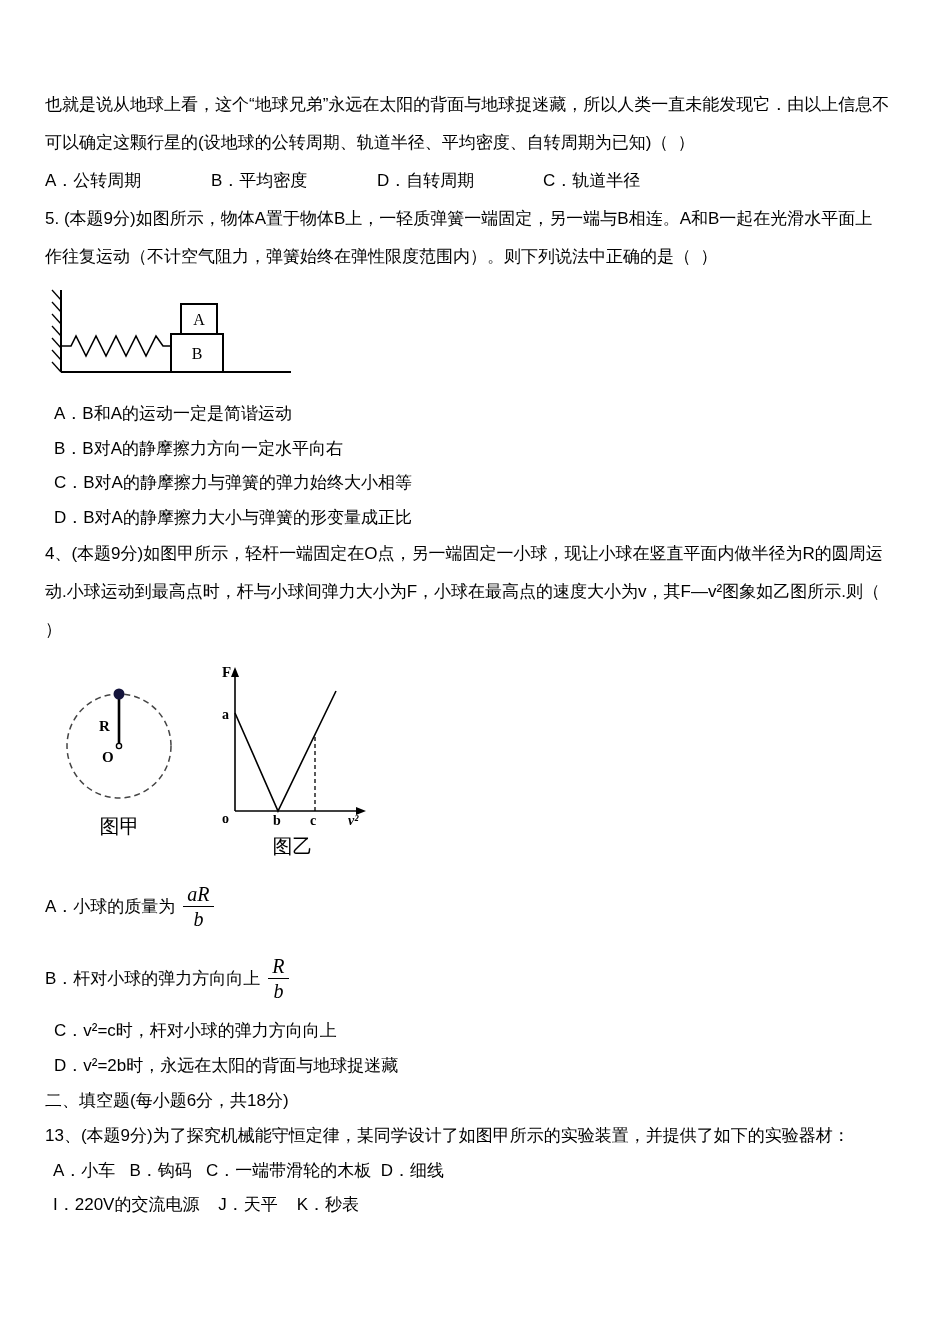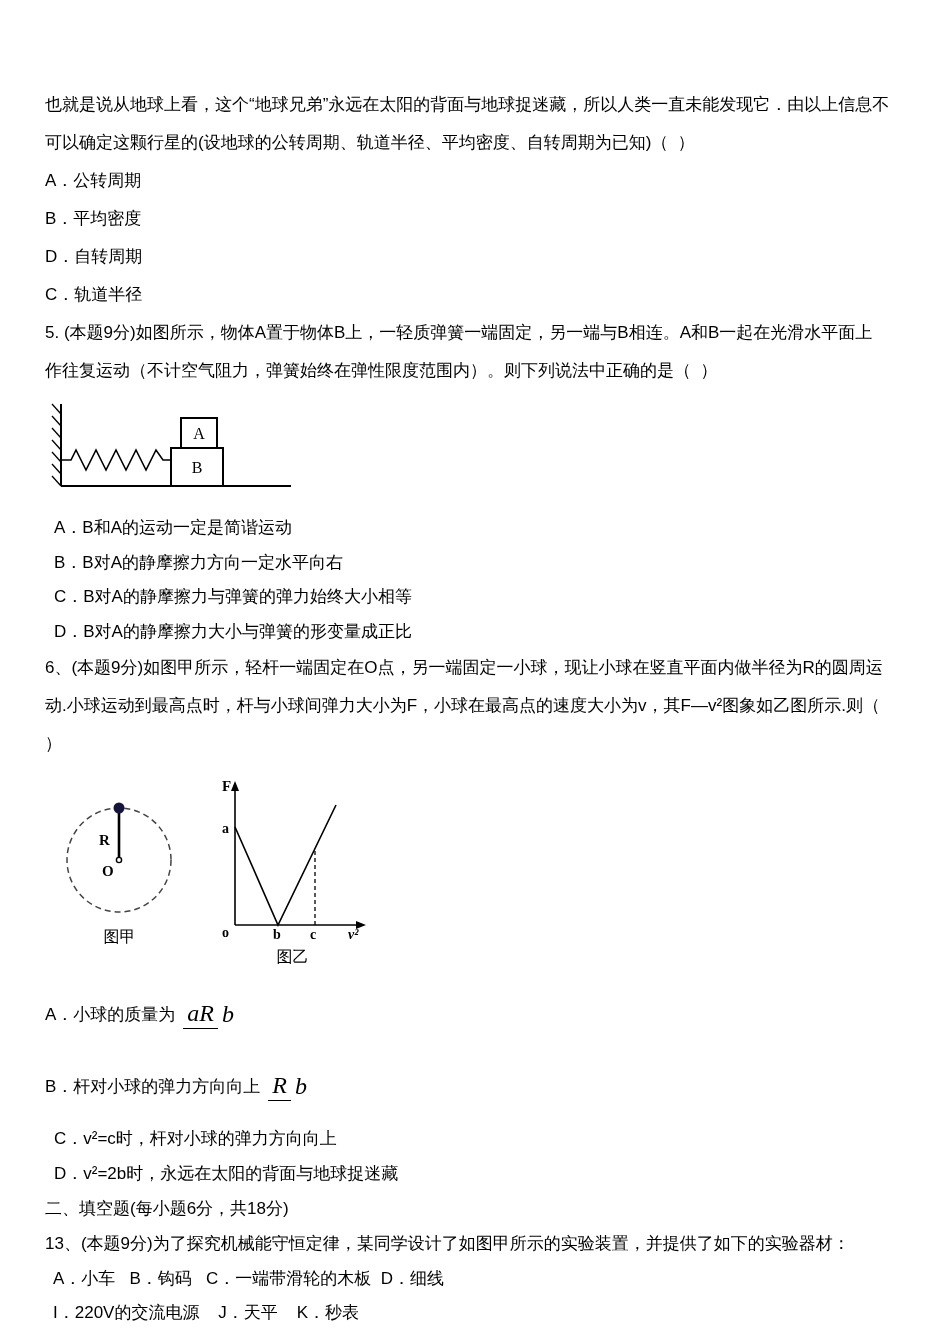--- a/index.html
+++ b/index.html
@@ -7,31 +7,31 @@
   body {
     width:950px; height:1344px;
     color:#000;
     font-family:"Liberation Sans", sans-serif;
     font-size:17px;
     overflow:hidden;
   }
   .page { padding:86px 19px 0 45px; }
   .line { line-height:38px; white-space:pre-wrap; }
   .opt  { line-height:34.5px; white-space:pre-wrap;margin-left:9px; }
-  .optrow { display:flex; line-height:38px;flex-direction:column; }
+  .optrow { display:flex; line-height:38px; }
   .optrow span { width:166px; }
   .figwrap { margin:8px 0 8px 4px; }
   .figrow { display:flex; align-items:flex-start; gap:18px; margin:12px 0 10px 2px; }
   .figblock { display:flex; flex-direction:column; align-items:center; }
-  .figcaption { font-size:16px; margin-top:2px; }
+  .figcaption { font-size:20px; margin-top:2px; }
   .tall { display:flex; align-items:center; height:72px; white-space:pre-wrap; }
   .frac {
-    display:inline-flex; flex-direction:row; align-items:center;
+    display:inline-flex; flex-direction:column; align-items:center;
     font-family:"Liberation Serif", serif; font-style:italic;
-    font-size:24px; line-height:1.2; margin-left:8px; vertical-align:middle;
+    font-size:20px; line-height:1.2; margin-left:8px; vertical-align:middle;
   }
   .frac .num { border-bottom:1.5px solid #000; padding:0 4px; }
   .frac .den { padding:0 4px; }
   svg text { font-family:"Liberation Serif", serif; }
   .seclabel { line-height:36px; }
   .q13line { line-height:34.5px; white-space:pre-wrap; padding-left:8px; }
 </style>
 </head>
 <body>
 
@@ -73,21 +73,21 @@
       <rect x="132" y="20" width="36" height="30" fill="#fff" stroke="#000" stroke-width="2"></rect>
       <text x="150" y="41" text-anchor="middle" font-size="16">A</text>
     </svg>
   </div>
 
   <p class="opt">A．B和A的运动一定是简谐运动</p>
   <p class="opt">B．B对A的静摩擦力方向一定水平向右</p>
   <p class="opt">C．B对A的静摩擦力与弹簧的弹力始终大小相等</p>
   <p class="opt">D．B对A的静摩擦力大小与弹簧的形变量成正比</p>
 
-  <p class="line">6、(本题9分)如图甲所示，轻杆一端固定在O点，另一端固定一小球，现让小球在竖直平面内做半径为R的圆周运</p>
+  <p class="line">4、(本题9分)如图甲所示，轻杆一端固定在O点，另一端固定一小球，现让小球在竖直平面内做半径为R的圆周运</p>
   <p class="line">动.小球运动到最高点时，杆与小球间弹力大小为F，小球在最高点的速度大小为v，其F—v²图象如乙图所示.则（</p>
   <p class="line">）</p>
 
   <div class="figrow">
 
     <div class="figblock">
       <svg width="145" height="150" viewBox="0 0 145 150">
         <circle cx="72" cy="85" r="52" fill="none" stroke="#444" stroke-width="1.5" stroke-dasharray="6 4"></circle>
         <line x1="72" y1="85" x2="72" y2="38" stroke="#000" stroke-width="2.6"></line>
         <circle cx="72" cy="33" r="5.5" fill="#14143c"></circle>

